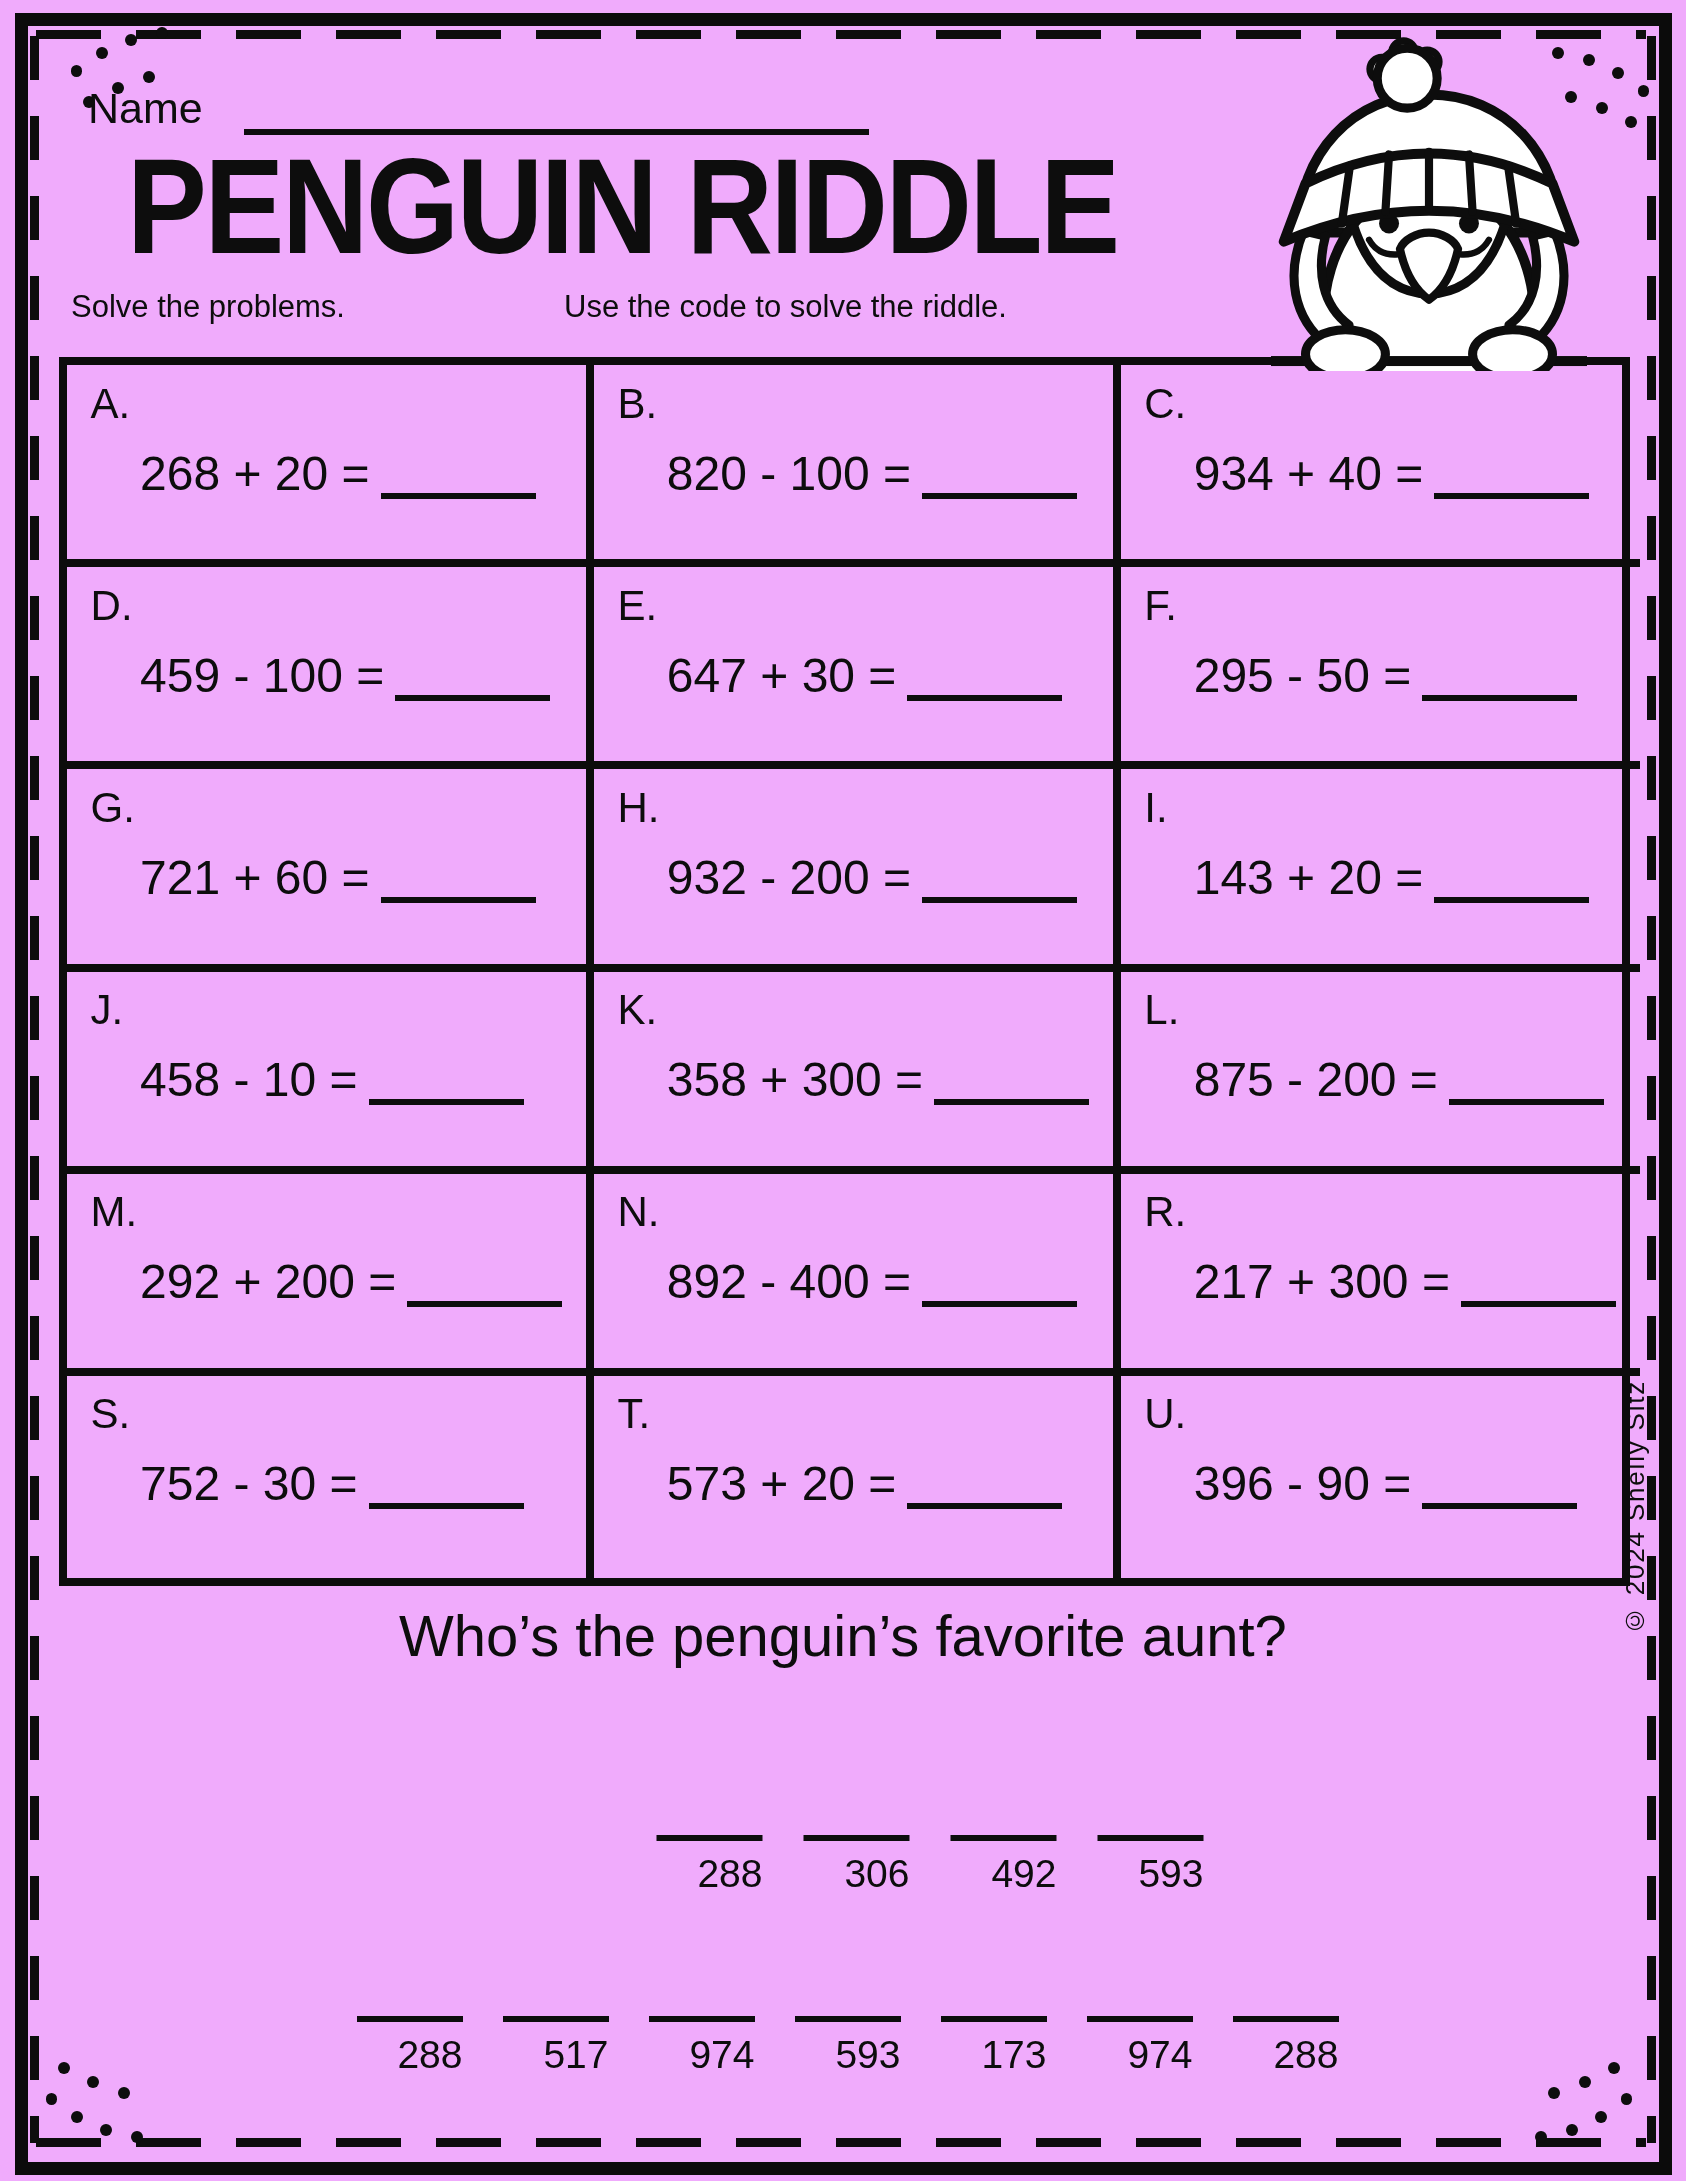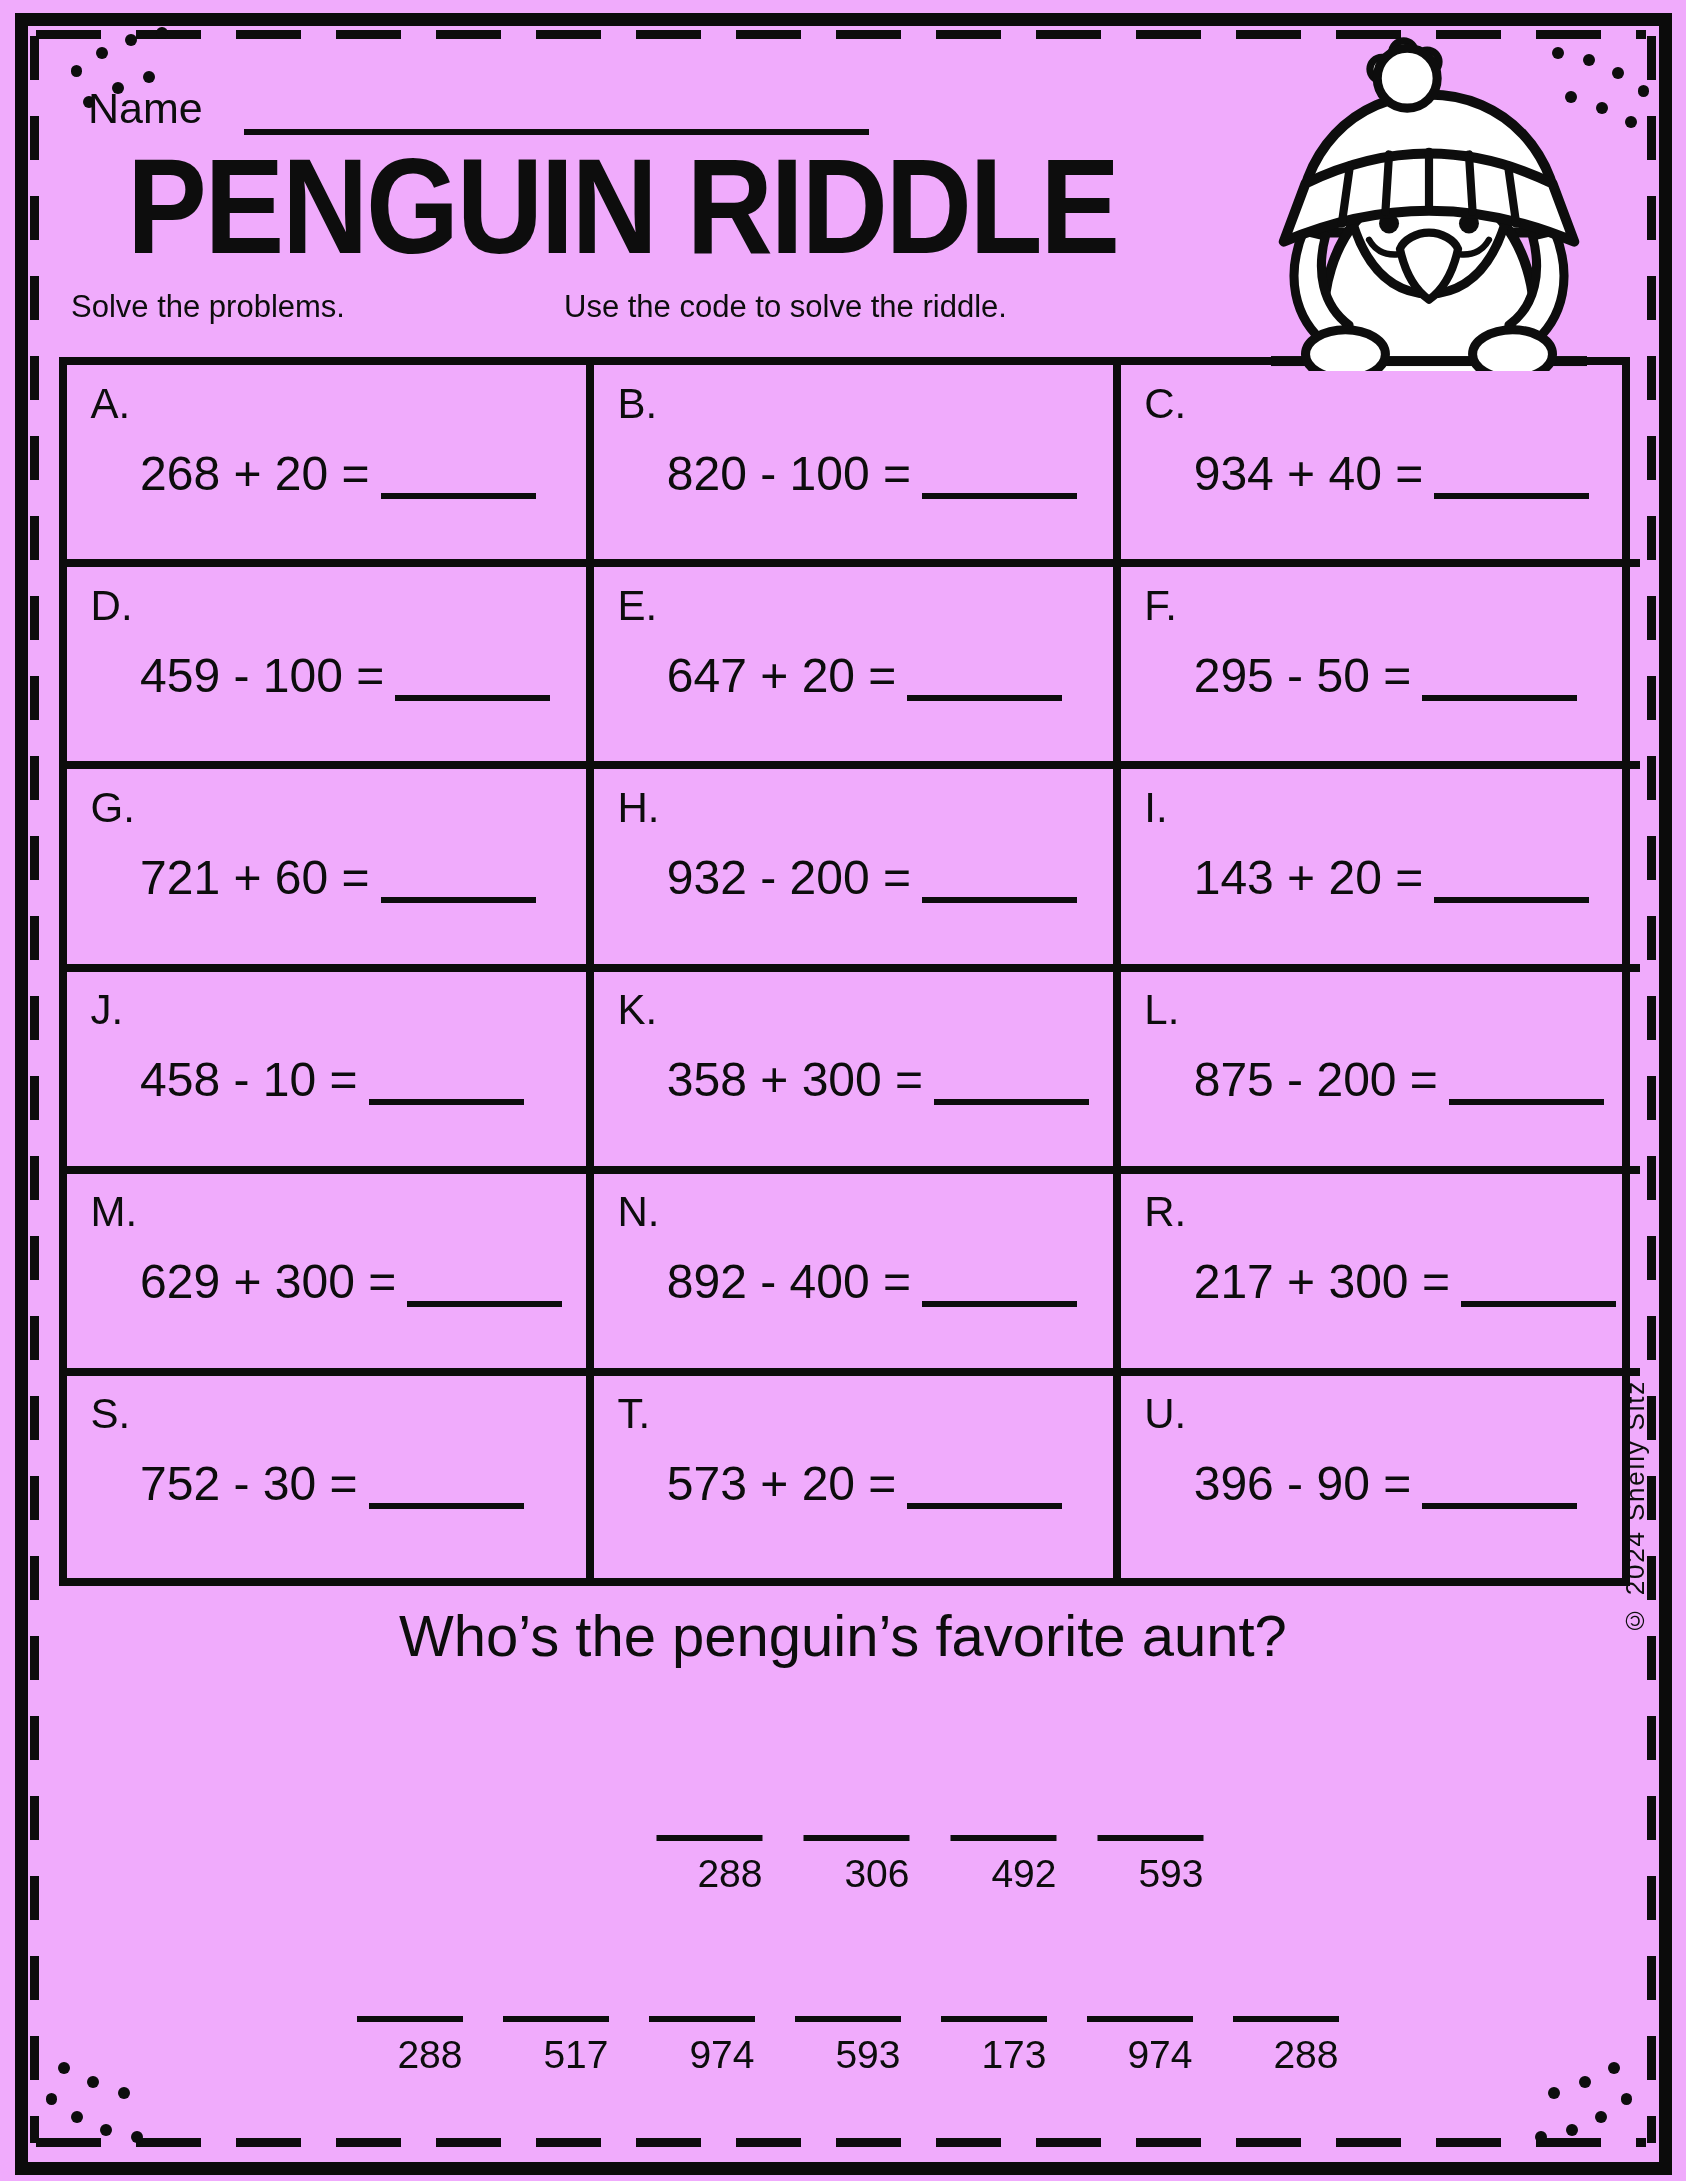--- a/index.html
+++ b/index.html
@@ -183,21 +183,21 @@
       <div class="cell">
       <div class="letter">D.</div>
       <div class="expr">
         <span class="etext">459 - 100 =</span>
         <span class="blank"></span>
       </div>
     </div>
       <div class="cell">
       <div class="letter">E.</div>
       <div class="expr">
-        <span class="etext">647 + 20 =</span>
+        <span class="etext">647 + 30 =</span>
         <span class="blank"></span>
       </div>
     </div>
       <div class="cell">
       <div class="letter">F.</div>
       <div class="expr">
         <span class="etext">295 - 50 =</span>
         <span class="blank"></span>
       </div>
     </div>
@@ -239,21 +239,21 @@
       <div class="cell">
       <div class="letter">L.</div>
       <div class="expr">
         <span class="etext">875 - 200 =</span>
         <span class="blank"></span>
       </div>
     </div>
       <div class="cell">
       <div class="letter">M.</div>
       <div class="expr">
-        <span class="etext">629 + 300 =</span>
+        <span class="etext">292 + 200 =</span>
         <span class="blank"></span>
       </div>
     </div>
       <div class="cell">
       <div class="letter">N.</div>
       <div class="expr">
         <span class="etext">892 - 400 =</span>
         <span class="blank"></span>
       </div>
     </div>

